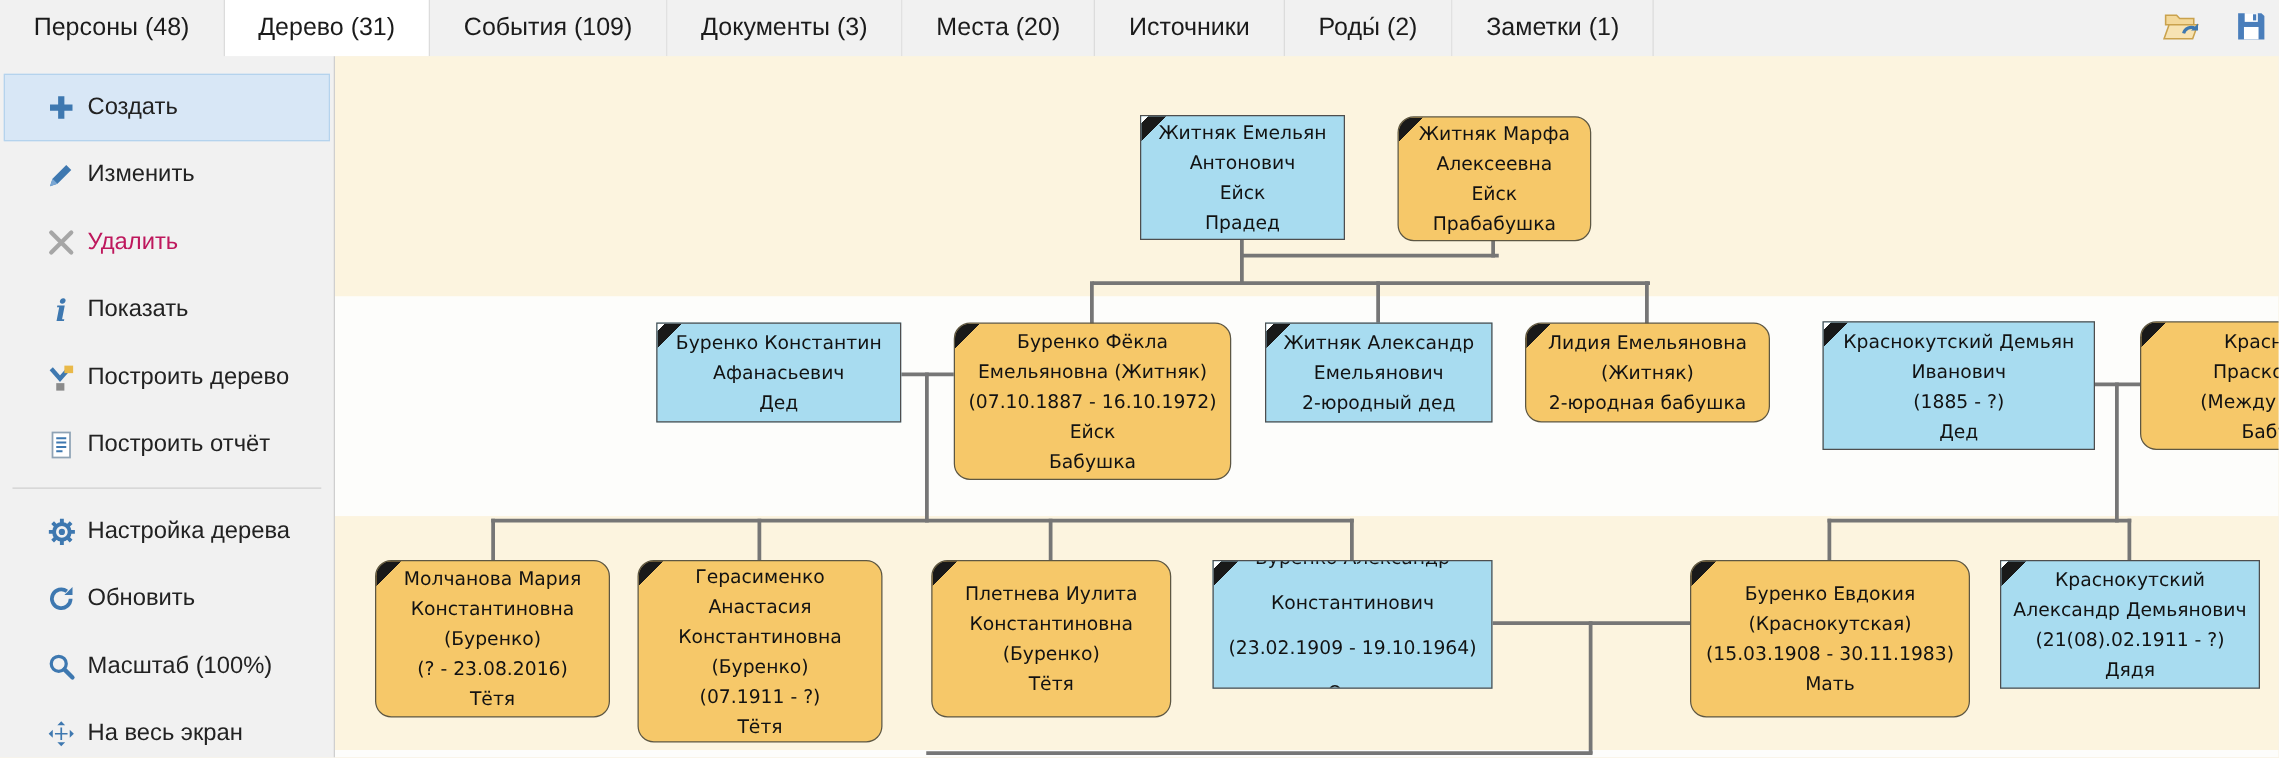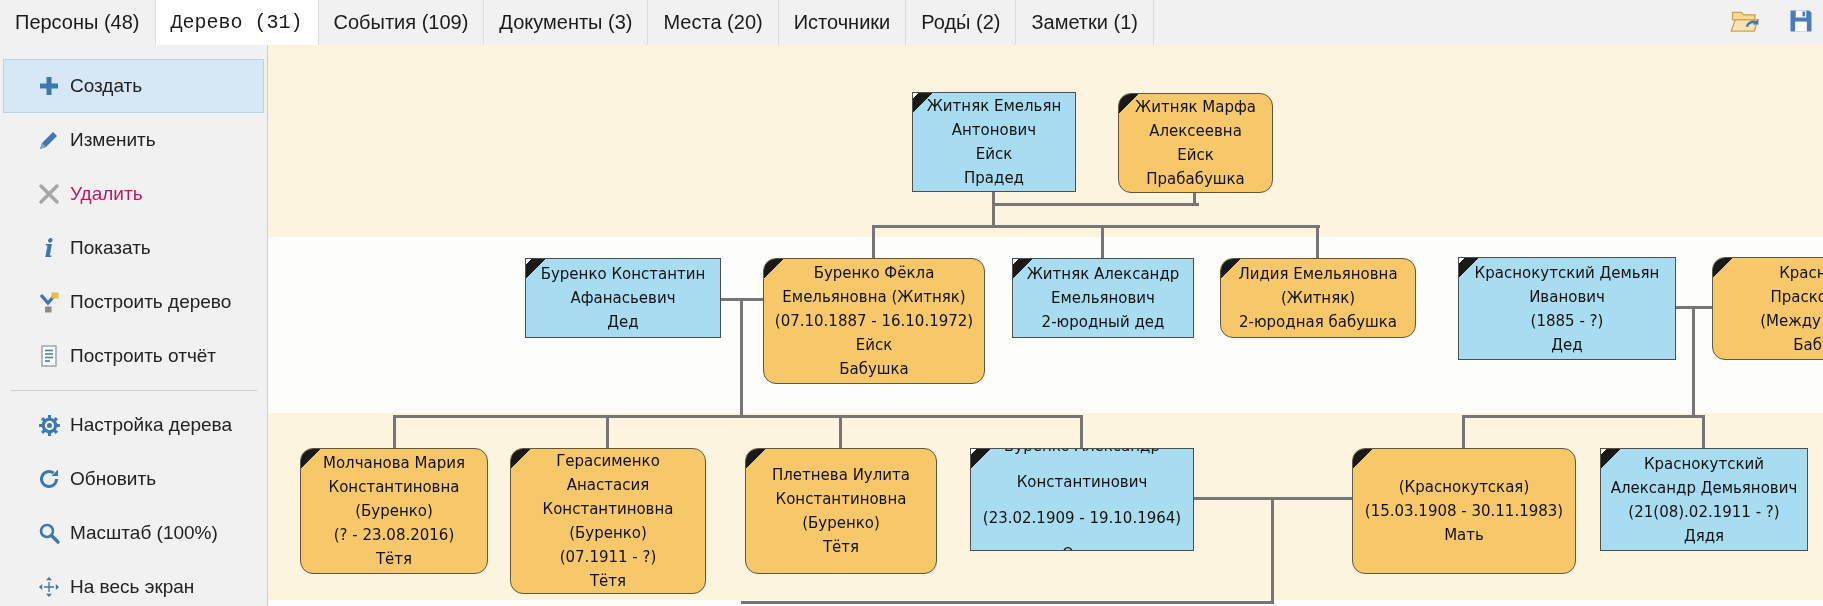--- a/index.html
+++ b/index.html
@@ -1,22 +1,22 @@
 <!DOCTYPE html>
 <html><head>
 <meta charset="utf-8">
 <style>
   html,body{margin:0;padding:0;}
   body{width:1823px;height:606px;overflow:hidden;position:relative;
        font-family:"Liberation Sans",sans-serif;background:#f1f1f1;-webkit-font-smoothing:antialiased;}
   
   #tabbar{position:absolute;left:0;top:0;width:1823px;height:45px;background:#f1f1f1;display:flex;align-items:stretch;}
-  .tab{display:flex;align-items:center;padding:0 15px;font-size:20px;color:#1b1b1b;
+  .tab{display:flex;align-items:center;padding:0 27px;font-size:20px;color:#1b1b1b;
        border-right:1px solid #dcdcdc;cursor:default;white-space:nowrap;background:#f1f1f1;}
-  .tab.active{background:#ffffff;font-family:Liberation Mono, monospace;}
+  .tab.active{background:#ffffff;}
   #topicons{position:absolute;right:6px;top:0;height:45px;display:flex;align-items:center;gap:24px;}
   .iconbtn{width:32px;height:32px;display:flex;align-items:center;justify-content:center;background:none;border:none;padding:0;}
   
   #sidebar{position:absolute;left:0;top:45px;width:268px;height:561px;background:#f1f1f1;
            border-right:1px solid #cfcfcf;box-sizing:border-box;padding-top:14px;}
   .side-item{height:52px;display:flex;align-items:center;padding-left:32px;gap:8px;margin:0 3px;
              font-size:19px;color:#222;border:1px solid transparent;cursor:default;}
   .side-item .sicon{width:26px;height:26px;display:flex;align-items:center;justify-content:center;flex:0 0 26px;}
   .side-item.selected{background:#d8e7f6;border:1px solid #b5d3ed;}
   .side-item.disabled{color:#be185d;}
@@ -264,20 +264,21 @@
     </div>
     <div class="node blue" style="left: 702px; top: 403px; width: 224px; height: 103px; gap: 12px;">
       <span class="fold"></span>
       <span class="nline">Буренко Александр</span>
       <span class="nline">Константинович</span>
       <span class="nline">(23.02.1909 - 19.10.1964)</span>
       <span class="nline role">Отец</span>
     </div>
     <div class="node orange" style="left: 1084px; top: 403px; width: 224px; height: 126px;">
       <span class="fold"></span>
+      <span class="nline">Буренко Евдокия</span>
       <span class="nline">(Краснокутская)</span>
       <span class="nline">(15.03.1908 - 30.11.1983)</span>
       <span class="nline role">Мать</span>
     </div>
     <div class="node blue" style="left: 1332px; top: 403px; width: 208px; height: 103px;">
       <span class="fold"></span>
       <span class="nline">Краснокутский</span>
       <span class="nline">Александр Демьянович</span>
       <span class="nline">(21(08).02.1911 - ?)</span>
       <span class="nline role">Дядя</span>

